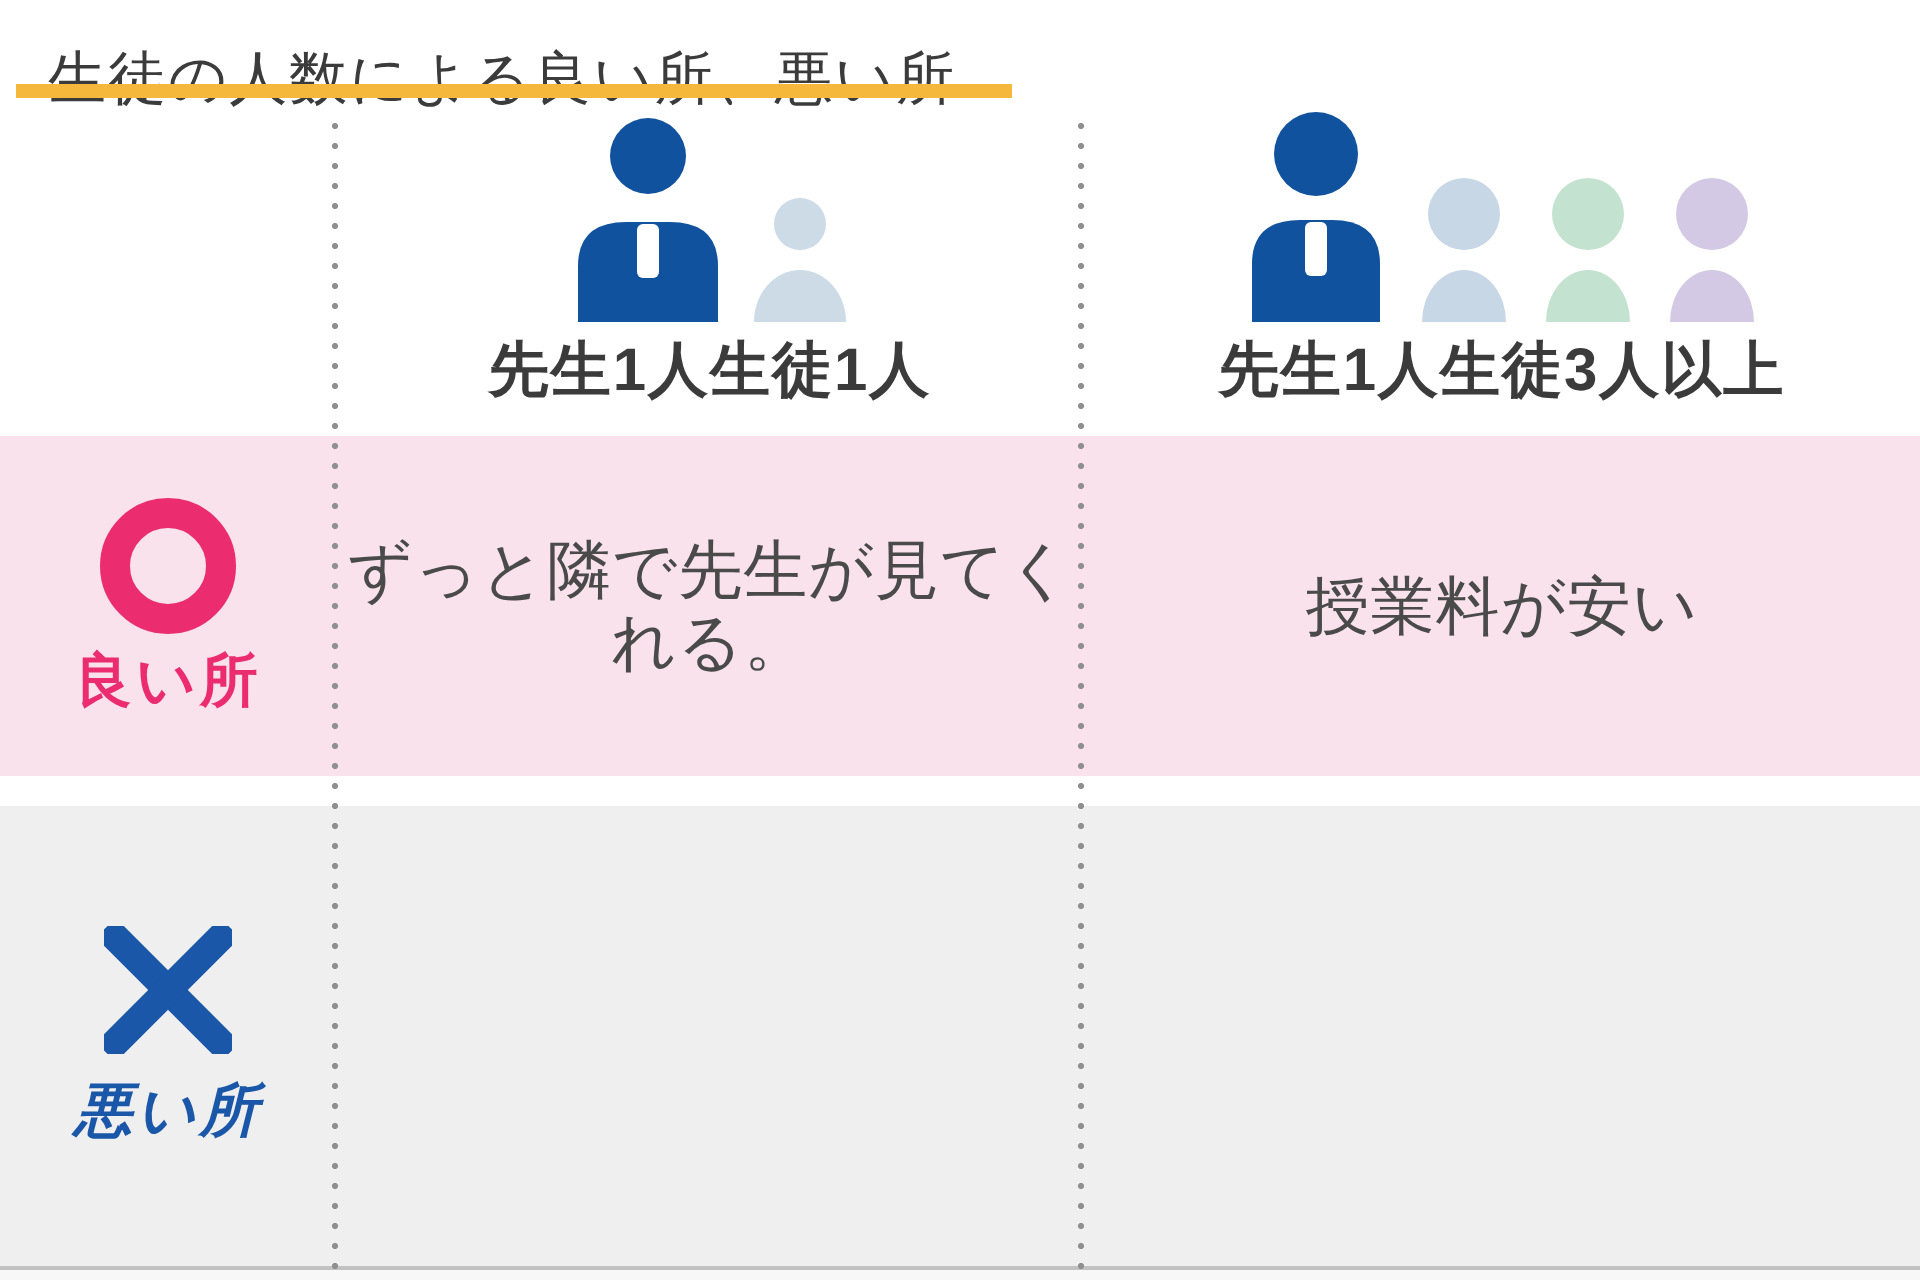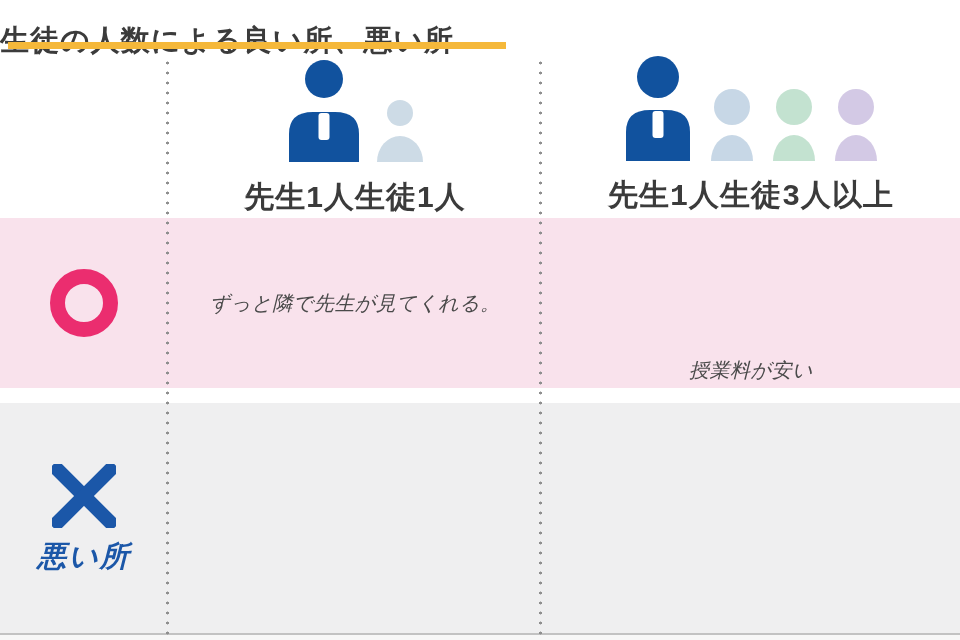--- a/index.html
+++ b/index.html
@@ -16,66 +16,66 @@
     --text_dark:#3B3B3B;
     --text_body:#4A4A4A;
     --dot_gray:#8F8F8F;
     --bottom_line:#C2C2C2;
   }
   html,body{margin:0;padding:0;}
   body{font-family:"Liberation Sans","DejaVu Sans",sans-serif;background:#fff;}
   .stage{position:relative;width:960px;height:640px;background:#fff;overflow:hidden;}
 
   
-  .page-title{position:absolute;left:0;top:2px;font-size:29px;font-weight:bold;
+  .page-title{position:absolute;left:24px;top:2px;font-size:29px;font-weight:normal;
     color:var(--text_dark);letter-spacing:1px;line-height:38px;white-space:nowrap;}
   .title-underline{position:absolute;left:8px;top:42px;width:498px;height:7px;
     background:var(--underline_yellow);}
 
   
   .vline{position:absolute;top:58px;bottom:0;width:3px;z-index:6;
     background-image:radial-gradient(circle,var(--dot_gray) 1.4px,rgba(0,0,0,0) 1.6px);
     background-size:3px 10px;background-repeat:repeat-y;background-position:center top;}
   .vline.l1{left:166px;}
   .vline.l2{left:539px;}
 
   
   .header{position:absolute;top:56px;display:flex;flex-direction:column;align-items:center;z-index:3;}
   .header.h1{left:170px;width:370px;}
-  .header.h2{left:542px;width:418px;font-family:Liberation Mono, monospace;}
+  .header.h2{left:542px;width:418px;}
   .icon-row{display:flex;align-items:flex-end;height:110px;}
   .icon-row.g1{gap:15px;}
   .icon-row.g2{gap:18px;}
-  .col-label{margin-top:14px;font-size:30px;font-weight:bold;color:var(--text_dark);
+  .col-label{margin-top:3px;font-size:30px;font-weight:bold;color:var(--text_dark);
     letter-spacing:1px;white-space:nowrap;line-height:34px;}
 
   .fill-teacher{fill:var(--teacher_blue);}
   .fill-sgray{fill:var(--student_gray);}
   .fill-sblue{fill:var(--student_blue);}
   .fill-sgreen{fill:var(--student_green);}
   .fill-spurple{fill:var(--student_purple);}
   .fill-cross{fill:var(--accent_blue);}
 
   
   .row{position:absolute;left:0;width:960px;z-index:1;}
   .row.good{top:218px;height:170px;background:var(--pink_row_bg);}
   .row.bad{top:403px;height:230px;background:var(--gray_row_bg);}
   .cell{position:absolute;top:0;height:100%;display:flex;flex-direction:column;
     align-items:center;justify-content:center;}
   .cell.c0{left:0;width:168px;}
   .cell.c1{left:170px;width:370px;}
-  .cell.c2{left:542px;width:418px;justify-content:flex-end;}
+  .cell.c2{left:542px;width:418px;}
 
   .ring{width:38px;height:38px;border:15px solid var(--accent_pink);border-radius:50%;}
   .row-label{font-size:29px;font-weight:bold;letter-spacing:2px;line-height:33px;}
   .row-label.pink{color:var(--accent_pink);margin-top:8px;}
   .row-label.blue{color:var(--accent_blue);margin-top:8px;font-style:italic;}
 
-  .cell-text{font-size:20px;line-height:36px;color:var(--text_body);font-weight:500;
-    white-space:pre-line;text-align:center;letter-spacing:0.5px;font-style:italic;}
+  .cell-text{font-size:32px;line-height:36px;color:var(--text_body);font-weight:500;
+    white-space:pre-line;text-align:center;letter-spacing:0.5px;}
 
   .bottom-border{position:absolute;left:0;top:633px;width:960px;height:2px;
     background:var(--bottom_line);z-index:2;}
   .bottom-strip{position:absolute;left:0;top:635px;width:960px;height:5px;background:#f7f7f7;z-index:2;}
 </style>
 </head>
 <body>
 
 <div class="stage">
 
@@ -131,20 +131,21 @@
           <path class="fill-spurple" d="M1,72 A21,26 0 0 1 43,72 Z"></path>
         </svg>
       </span>
     </div>
     <div class="col-label">先生1人生徒3人以上</div>
   </div>
 
   <div class="row good">
     <div class="cell c0">
       <div class="ring"></div>
+      <div class="row-label pink">良い所</div>
     </div>
     <div class="cell c1">
       <div class="cell-text">ずっと隣で先生が見てくれる。</div>
     </div>
     <div class="cell c2">
       <div class="cell-text">授業料が安い</div>
     </div>
   </div>
 
   <div class="row bad">

